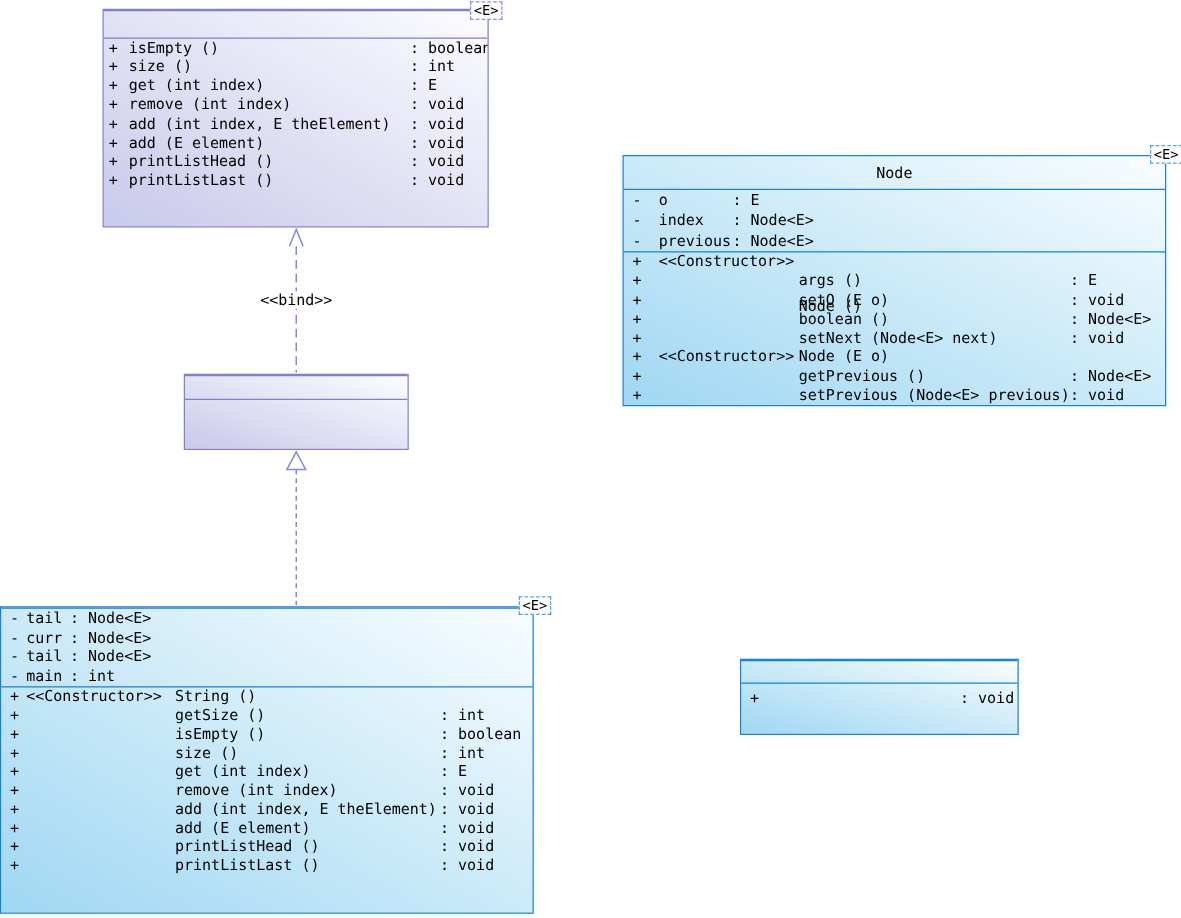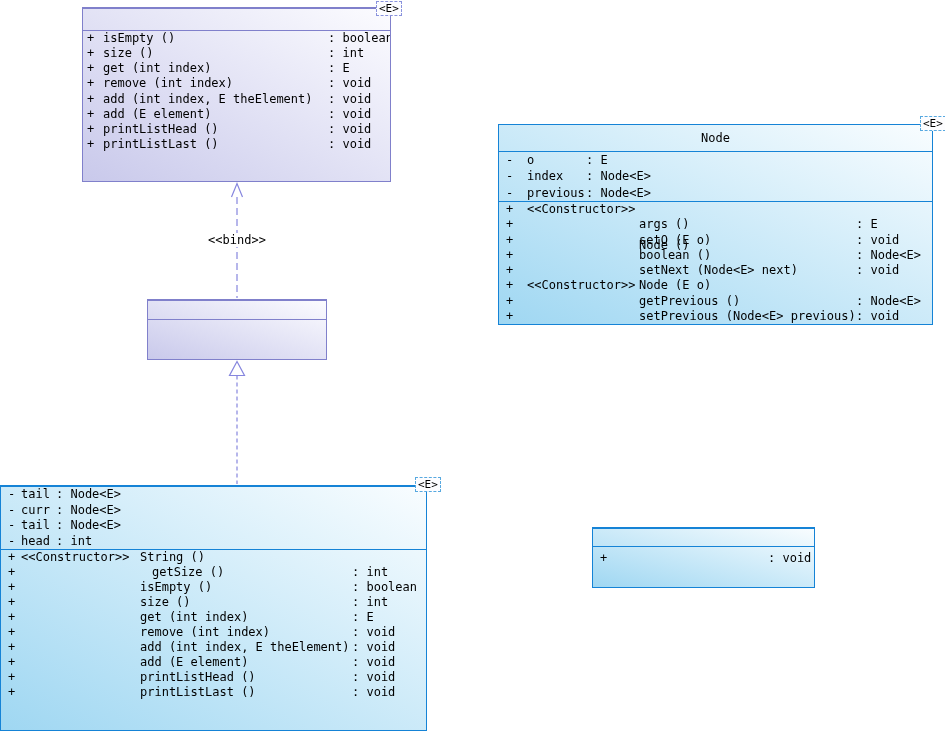--- a/index.html
+++ b/index.html
@@ -78,25 +78,25 @@
     <div class="tag tag-blue" style="left: 920px; top: 116px;">&lt;E&gt;</div>
     <div class="class-box theme-purple" style="left: 147px; top: 299px; width: 180px; height: 61px;">
       <div class="cmp attrs" style="height: 19px;"></div>
       <div class="cmp methods" style="height: 17px;"></div>
     </div>
     <div class="class-box theme-blue" style="left: 0px; top: 485px; width: 427px; height: 246px;">
       <div class="cmp attrs" style="height: 63px;">
         <div class="row" style="height: 15.5px; line-height: 15.5px;"><span class="cell" style="left: 7px;">-</span><span class="cell" style="left: 20px;">tail</span><span class="cell" style="left: 55px;">: Node&lt;E&gt;</span></div>
         <div class="row" style="height: 15.5px; line-height: 15.5px;"><span class="cell" style="left: 7px;">-</span><span class="cell" style="left: 20px;">curr</span><span class="cell" style="left: 55px;">: Node&lt;E&gt;</span></div>
         <div class="row" style="height: 15.5px; line-height: 15.5px;"><span class="cell" style="left: 7px;">-</span><span class="cell" style="left: 20px;">tail</span><span class="cell" style="left: 55px;">: Node&lt;E&gt;</span></div>
-        <div class="row" style="height: 15.5px; line-height: 15.5px;"><span class="cell" style="left: 7px;">-</span><span class="cell" style="left: 20px;">head</span><span class="cell" style="left: 55px;">: int</span></div>
+        <div class="row" style="height: 15.5px; line-height: 15.5px;"><span class="cell" style="left: 7px;">-</span><span class="cell" style="left: 20px;">main</span><span class="cell" style="left: 55px;">: int</span></div>
       </div>
       <div class="cmp methods" style="height: 151px;">
         <div class="row" style="height: 15px; line-height: 15px;"><span class="cell" style="left: 7px;">+</span><span class="cell" style="left: 20px;">&lt;&lt;Constructor&gt;&gt;</span><span class="cell" style="left: 139px;">String ()</span></div>
-        <div class="row" style="height: 15px; line-height: 15px;"><span class="cell" style="left: 7px;">+</span><span class="cell" style="left: 151px; text-align: right;">getSize ()</span><span class="cell" style="left: 351px;">: int</span></div>
+        <div class="row" style="height: 15px; line-height: 15px;"><span class="cell" style="left: 7px;">+</span><span class="cell" style="left: 139px; text-align: right;">getSize ()</span><span class="cell" style="left: 351px;">: int</span></div>
         <div class="row" style="height: 15px; line-height: 15px;"><span class="cell" style="left: 7px;">+</span><span class="cell" style="left: 139px;">isEmpty ()</span><span class="cell" style="left: 351px;">: boolean</span></div>
         <div class="row" style="height: 15px; line-height: 15px;"><span class="cell" style="left: 7px;">+</span><span class="cell" style="left: 139px;">size ()</span><span class="cell" style="left: 351px;">: int</span></div>
         <div class="row" style="height: 15px; line-height: 15px;"><span class="cell" style="left: 7px;">+</span><span class="cell" style="left: 139px;">get (int index)</span><span class="cell" style="left: 351px;">: E</span></div>
         <div class="row" style="height: 15px; line-height: 15px;"><span class="cell" style="left: 7px;">+</span><span class="cell" style="left: 139px;">remove (int index)</span><span class="cell" style="left: 351px;">: void</span></div>
         <div class="row" style="height: 15px; line-height: 15px;"><span class="cell" style="left: 7px;">+</span><span class="cell" style="left: 139px;">add (int index, E theElement)</span><span class="cell" style="left: 351px;">: void</span></div>
         <div class="row" style="height: 15px; line-height: 15px;"><span class="cell" style="left: 7px;">+</span><span class="cell" style="left: 139px;">add (E element)</span><span class="cell" style="left: 351px;">: void</span></div>
         <div class="row" style="height: 15px; line-height: 15px;"><span class="cell" style="left: 7px;">+</span><span class="cell" style="left: 139px;">printListHead ()</span><span class="cell" style="left: 351px;">: void</span></div>
         <div class="row" style="height: 15px; line-height: 15px;"><span class="cell" style="left: 7px;">+</span><span class="cell" style="left: 139px;">printListLast ()</span><span class="cell" style="left: 351px;">: void</span></div>
       </div>
     </div>

